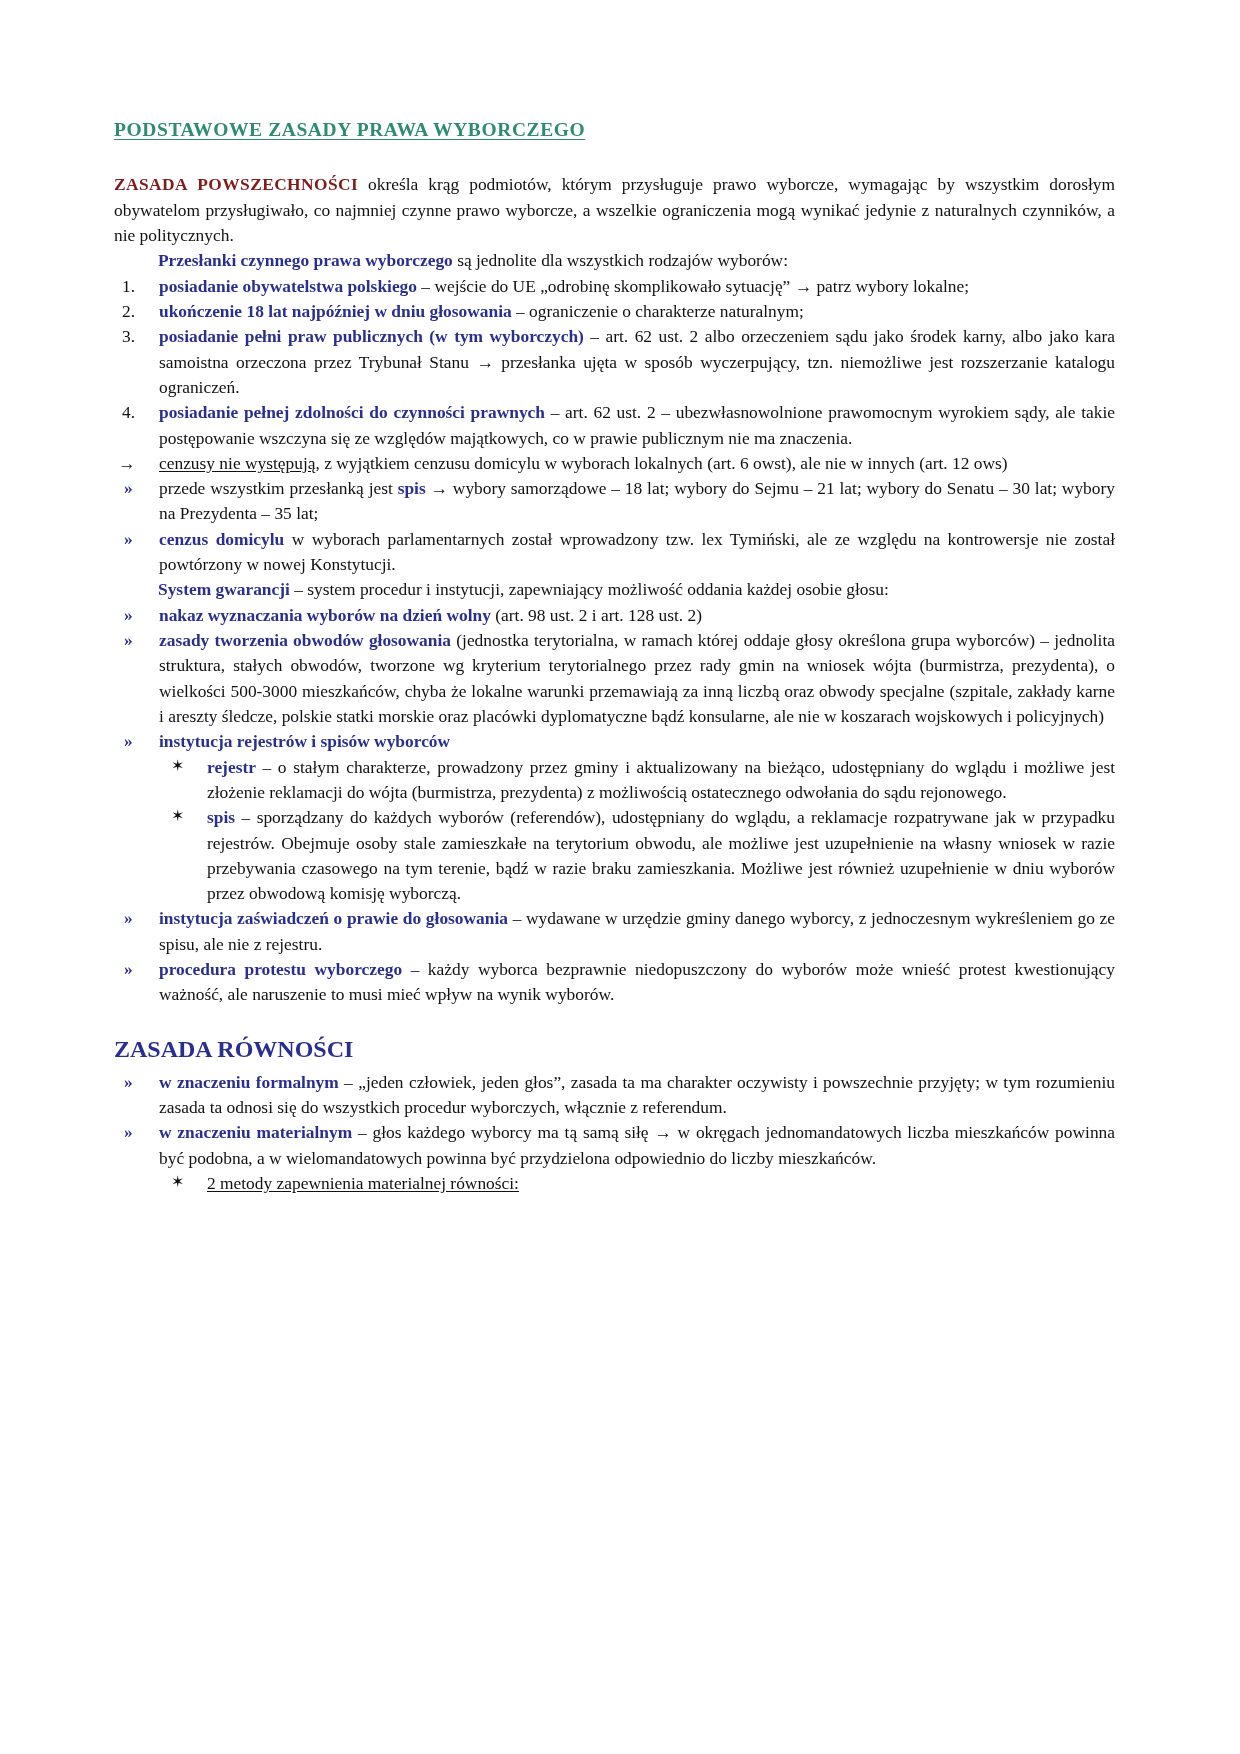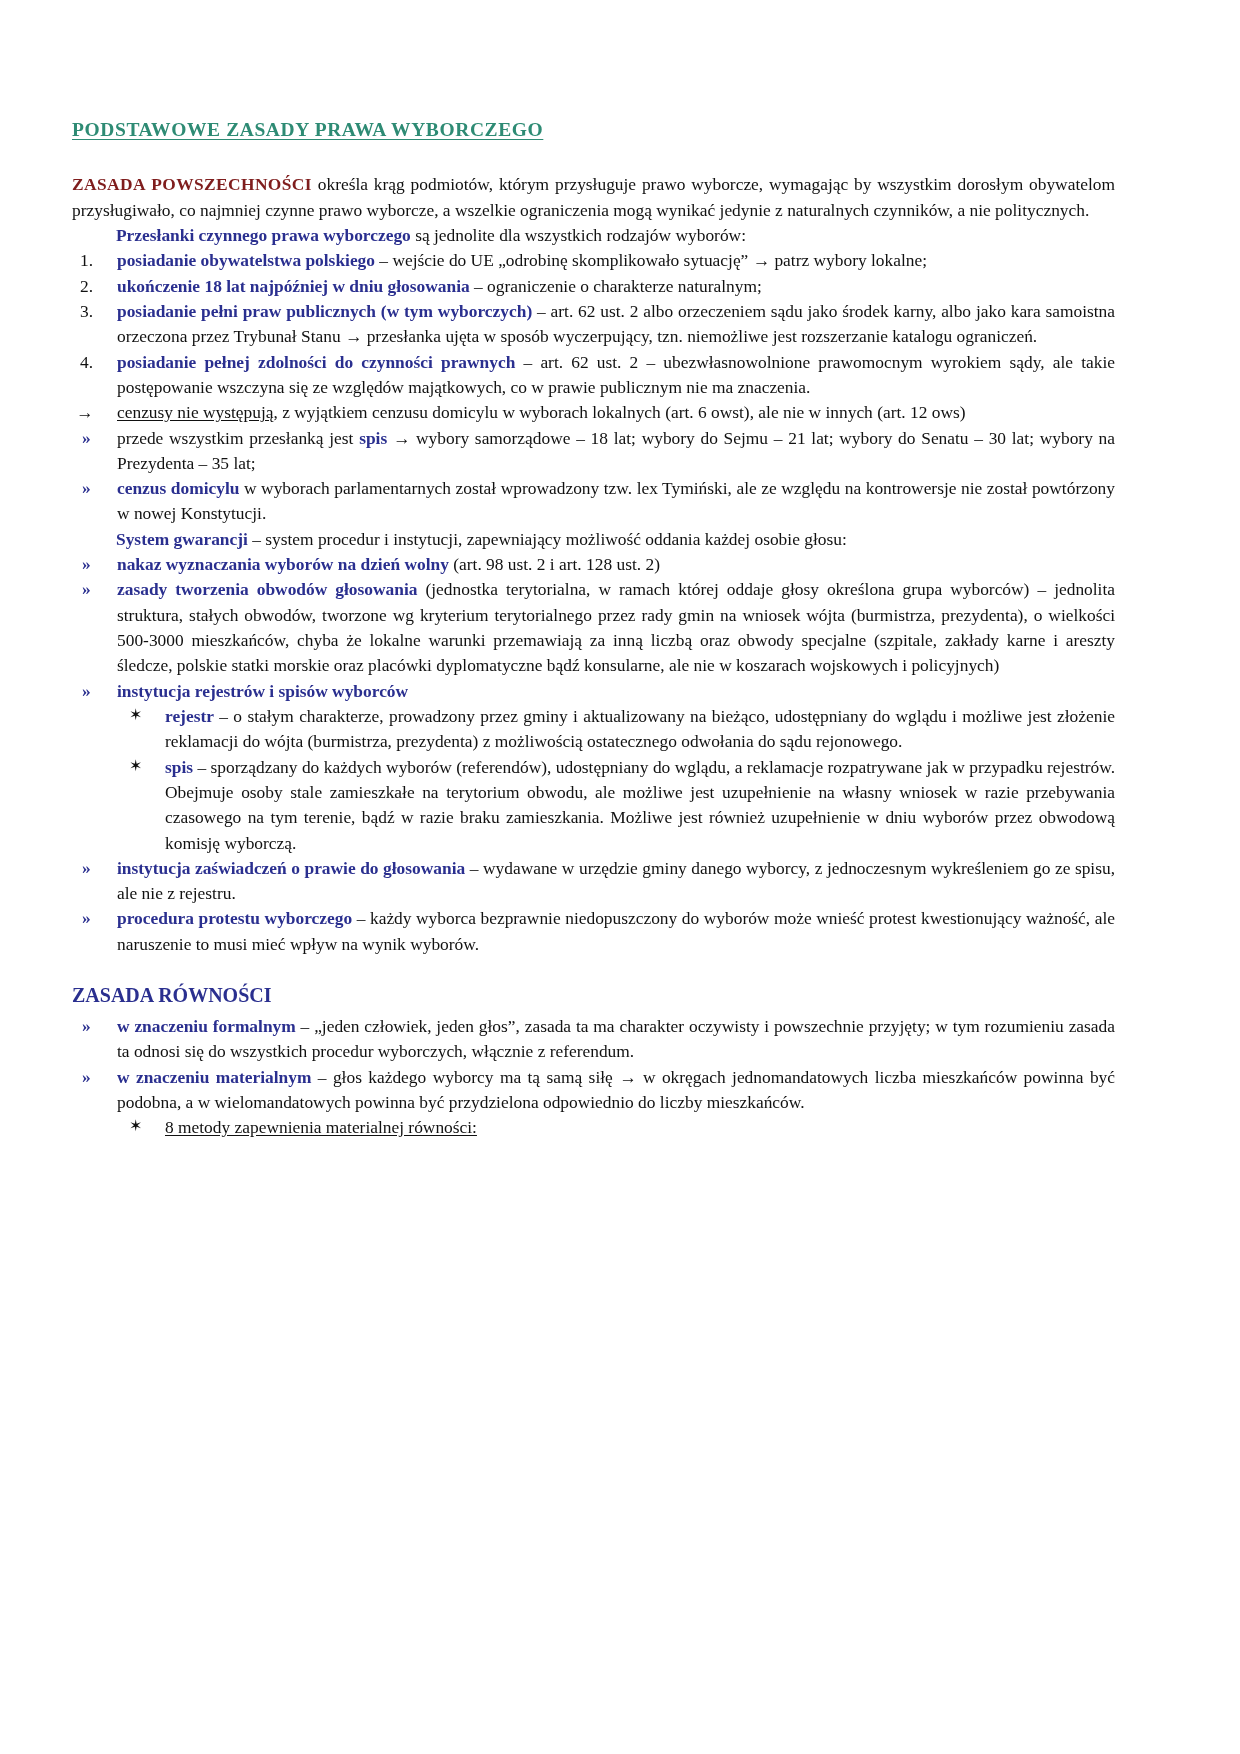--- a/index.html
+++ b/index.html
@@ -12,35 +12,35 @@
     height: 1754px;
     font-family: "Liberation Serif", "DejaVu Serif", serif;
     color: #111111;
     overflow: hidden;
   }
   .page {
     position: relative;
     width: 1240px;
     height: 1754px;
     box-sizing: border-box;
-    padding: 118px 125px 60px 72px;
+    padding: 118px 125px 60px 114px;
     background: #ffffff;
   }
   .doc-title {
     font-size: 19.5px;
     font-weight: bold;
     letter-spacing: 0.6px;
     color: #2e8b74;
     text-decoration: underline;
     text-underline-offset: 3px;
     margin: 0 0 31px 0;
     line-height: 1.2;
   }
   .section-title {
-    font-size: 20px;
+    font-size: 24px;
     font-weight: bold;
     color: #2a2f8f;
     margin: 26px 0 6px 0;
     line-height: 1.25;
   }
   p.para {
     font-size: 17.4px;
     line-height: 1.455;
     margin: 0;
     text-align: justify;
@@ -235,17 +235,17 @@
     </li>
     <li>
       <span class="marker">»</span>
       <b class="lead">w znaczeniu materialnym</b><span> – głos każdego wyborcy ma tą samą siłę → w okręgach jednomandatowych liczba mieszkańców powinna być podobna, a w wielomandatowych powinna być przydzielona odpowiednio do liczby mieszkańców.</span>
     </li>
   </ul>
 
   <ul class="starlist">
     <li>
       <span class="marker">✶</span>
-      <u class="uline">8 metody zapewnienia materialnej równości:</u>
+      <u class="uline">2 metody zapewnienia materialnej równości:</u>
     </li>
   </ul>
 
 </div>
 
 </body></html>

